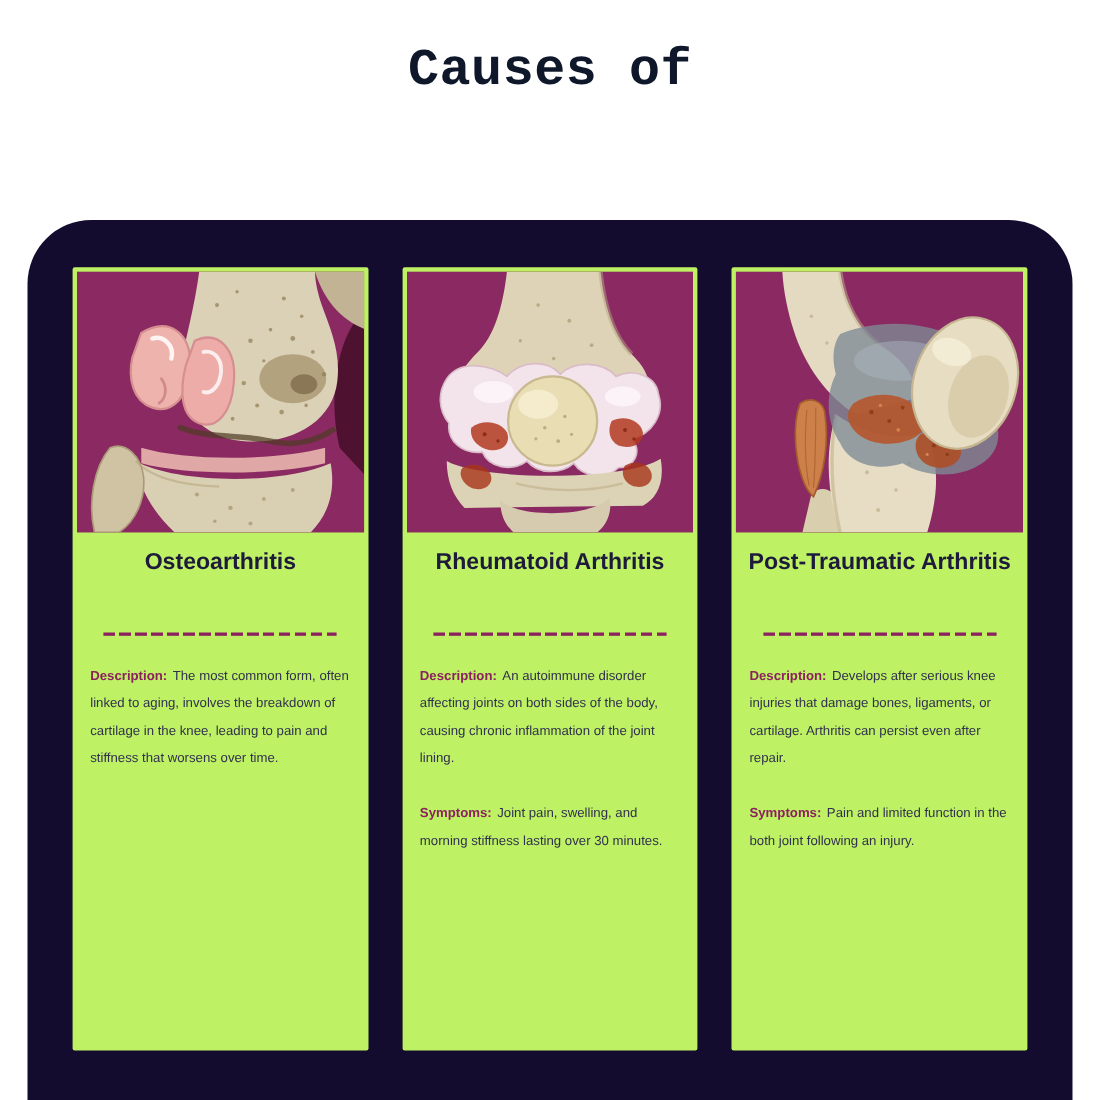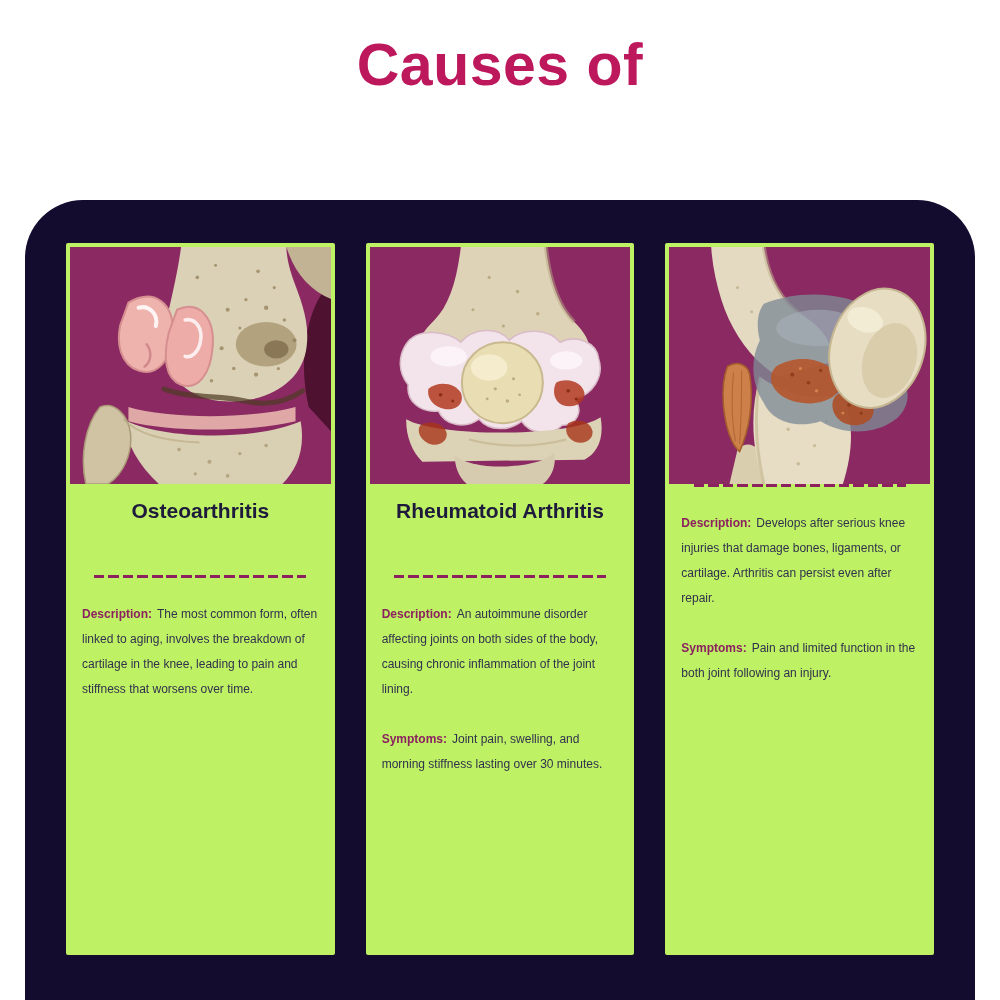--- a/index.html
+++ b/index.html
@@ -1,22 +1,22 @@
 <!DOCTYPE html>
 <html><head>
 <meta charset="utf-8">
 <style>
   * { margin:0; padding:0; box-sizing:border-box; }
   html,body { width:1000px; height:1000px; background:#ffffff; overflow:hidden;
               font-family:"Liberation Sans","DejaVu Sans",sans-serif; }
   .page { position:relative; width:1000px; height:1000px; }
 
   .main-title { position:absolute; top:34px; left:0; width:1000px;
-                text-align:center; color:#be185d; font-weight:bold;
-                font-size:59px; line-height:62px; letter-spacing:.5px; }
+                text-align:center; color:#0f172a; font-weight:bold;
+                font-size:47px; line-height:62px; letter-spacing:.5px;font-family:Liberation Mono, monospace; }
 
   .board { position:absolute; left:25px; top:200px; width:950px; height:800px;
            background:#140c2f; border-radius:58px 58px 0 0; }
 
   .cards-row { position:absolute; left:41px; top:43px; width:868px;
                display:flex; gap:31px; }
 
   .card { flex:1 1 0; height:712px; background:#bef264; border-radius:2px;
           display:flex; flex-direction:column; overflow:hidden; }
 
@@ -188,20 +188,23 @@
                 <circle cx="174" cy="164" r="1.4"></circle>
                 <circle cx="198" cy="156" r="1.4"></circle>
             </g>
             <ellipse cx="208" cy="100" rx="46" ry="60" transform="rotate(18 208 100)" fill="#e7ddc2" stroke="#c5b691" stroke-width="2"></ellipse>
             <ellipse cx="220" cy="112" rx="26" ry="38" transform="rotate(18 220 112)" fill="#cfc09a" opacity="0.55"></ellipse>
             <ellipse cx="196" cy="72" rx="18" ry="12" transform="rotate(18 196 72)" fill="#f5eed8" opacity="0.85"></ellipse>
             <path d="M60,118 C70,112 80,116 82,126 C86,152 82,180 72,202 C64,196 58,178 56,156 C55,142 56,128 60,118 Z" fill="#cd8049" stroke="#a35c2c" stroke-width="1.5"></path>
             <path d="M66,124 C64,148 64,172 68,192 M74,122 C74,148 74,170 72,194" fill="none" stroke="#a35c2c" stroke-width="1" opacity="0.7"></path>
           </svg>
         </div>
+        <div class="card-title-wrap">
+          <div class="card-title">Post-Traumatic Arthritis</div>
+        </div>
         <div class="divider"></div>
         <div class="card-body">
           <p><strong>Description:</strong><span>Develops after serious knee injuries that damage bones, ligaments, or cartilage. Arthritis can persist even after repair.</span></p>
           <p><strong>Symptoms:</strong><span>Pain and limited function in the both joint following an injury.</span></p>
         </div>
       </div>
 
     </div>
   </div>
 </div>

